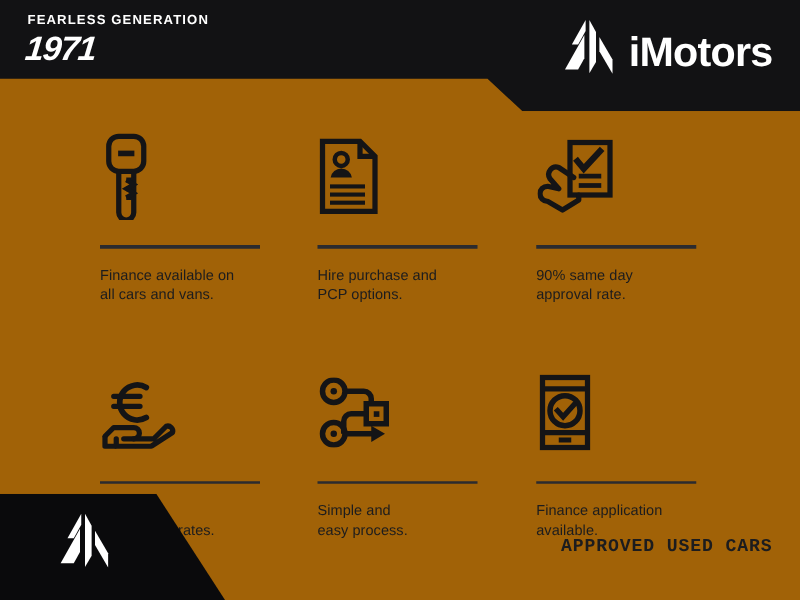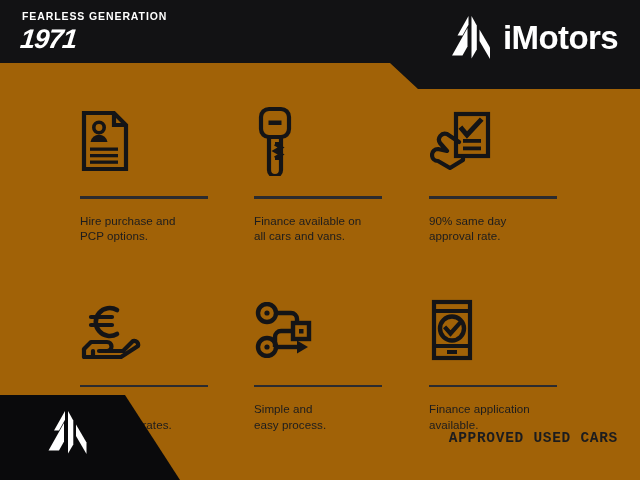--- a/index.html
+++ b/index.html
@@ -66,21 +66,21 @@
     white-space: nowrap;
     transform: skewX(-6deg);
     transform-origin: left top;
   }
 
   .brand {
     position: absolute;
     right: 22px;
     top: 14px;
     display: flex;
-    align-items: center;
+    align-items: flex-end;
     gap: 9px;
   }
   .brand-mark {
     width: 48px;
     height: 47px;
     display: block;
   }
   .brand-name {
     font-size: 33px;
     font-weight: bold;
@@ -195,51 +195,51 @@
       <div class="brand-name">iMotors</div>
     </div>
   </div>
 
   <div class="grid">
 
     <div class="feature-row">
 
       <div class="feature">
         <div class="icon-box">
+          <svg width="42" height="70" viewBox="0 0 42 70">
+            <rect x="6" y="3" width="28" height="28" rx="8" ry="8" fill="none" stroke="#141416" stroke-width="4.2"></rect>
+            <rect x="13.5" y="14.5" width="13" height="4.5" fill="#141416"></rect>
+            <path d="M14 31 V64 A6 6 0 0 0 26 64 V31" fill="none" stroke="#141416" stroke-width="4.2"></path>
+            <path d="M26 38 H20 M26 45 H20 M26 52 H20" stroke="#141416" stroke-width="4" stroke-linecap="butt"></path>
+            <path d="M20 38 L26 41.5 L20 45 L26 48.5 L20 52" fill="none" stroke="#141416" stroke-width="3.6" stroke-linejoin="miter"></path>
+          </svg>
+        </div>
+        <div class="rule"></div>
+        <div class="caption">
+          <span>Finance available on</span>
+          <span>all cars and vans.</span>
+        </div>
+      </div>
+
+      <div class="feature">
+        <div class="icon-box">
           <svg width="50" height="62" viewBox="0 0 50 62">
             <path d="M3 3 H33 L45 15 V59 H3 Z" fill="none" stroke="#141416" stroke-width="4.2" stroke-linejoin="miter"></path>
             <path d="M33 3 V15 H45" fill="none" stroke="#141416" stroke-width="4.2" stroke-linejoin="miter"></path>
             <circle cx="18" cy="17.5" r="5.2" fill="none" stroke="#141416" stroke-width="3.6"></circle>
             <path d="M9.5 32 A8.6 8.6 0 0 1 26.5 32 Z" fill="#141416"></path>
             <rect x="9" y="37.5" width="28" height="3.3" fill="#141416"></rect>
             <rect x="9" y="44" width="28" height="3.3" fill="#141416"></rect>
             <rect x="9" y="50.5" width="28" height="3.3" fill="#141416"></rect>
           </svg>
         </div>
         <div class="rule"></div>
         <div class="caption">
           <span>Hire purchase and</span>
           <span>PCP options.</span>
-        </div>
-      </div>
-
-      <div class="feature">
-        <div class="icon-box">
-          <svg width="42" height="70" viewBox="0 0 42 70">
-            <rect x="6" y="3" width="28" height="28" rx="8" ry="8" fill="none" stroke="#141416" stroke-width="4.2"></rect>
-            <rect x="13.5" y="14.5" width="13" height="4.5" fill="#141416"></rect>
-            <path d="M14 31 V64 A6 6 0 0 0 26 64 V31" fill="none" stroke="#141416" stroke-width="4.2"></path>
-            <path d="M26 38 H20 M26 45 H20 M26 52 H20" stroke="#141416" stroke-width="4" stroke-linecap="butt"></path>
-            <path d="M20 38 L26 41.5 L20 45 L26 48.5 L20 52" fill="none" stroke="#141416" stroke-width="3.6" stroke-linejoin="miter"></path>
-          </svg>
-        </div>
-        <div class="rule"></div>
-        <div class="caption">
-          <span>Finance available on</span>
-          <span>all cars and vans.</span>
         </div>
       </div>
 
       <div class="feature">
         <div class="icon-box">
           <svg width="62" height="60" viewBox="0 0 62 60">
             <rect x="26" y="3" width="32" height="42" fill="none" stroke="#141416" stroke-width="4.2"></rect>
             <path d="M32 18 L37 24 L50 10" fill="none" stroke="#141416" stroke-width="5" stroke-linecap="square" stroke-linejoin="miter"></path>
             <rect x="33" y="28" width="18" height="3.8" fill="#141416"></rect>
             <rect x="33" y="35.5" width="18" height="3.8" fill="#141416"></rect>

